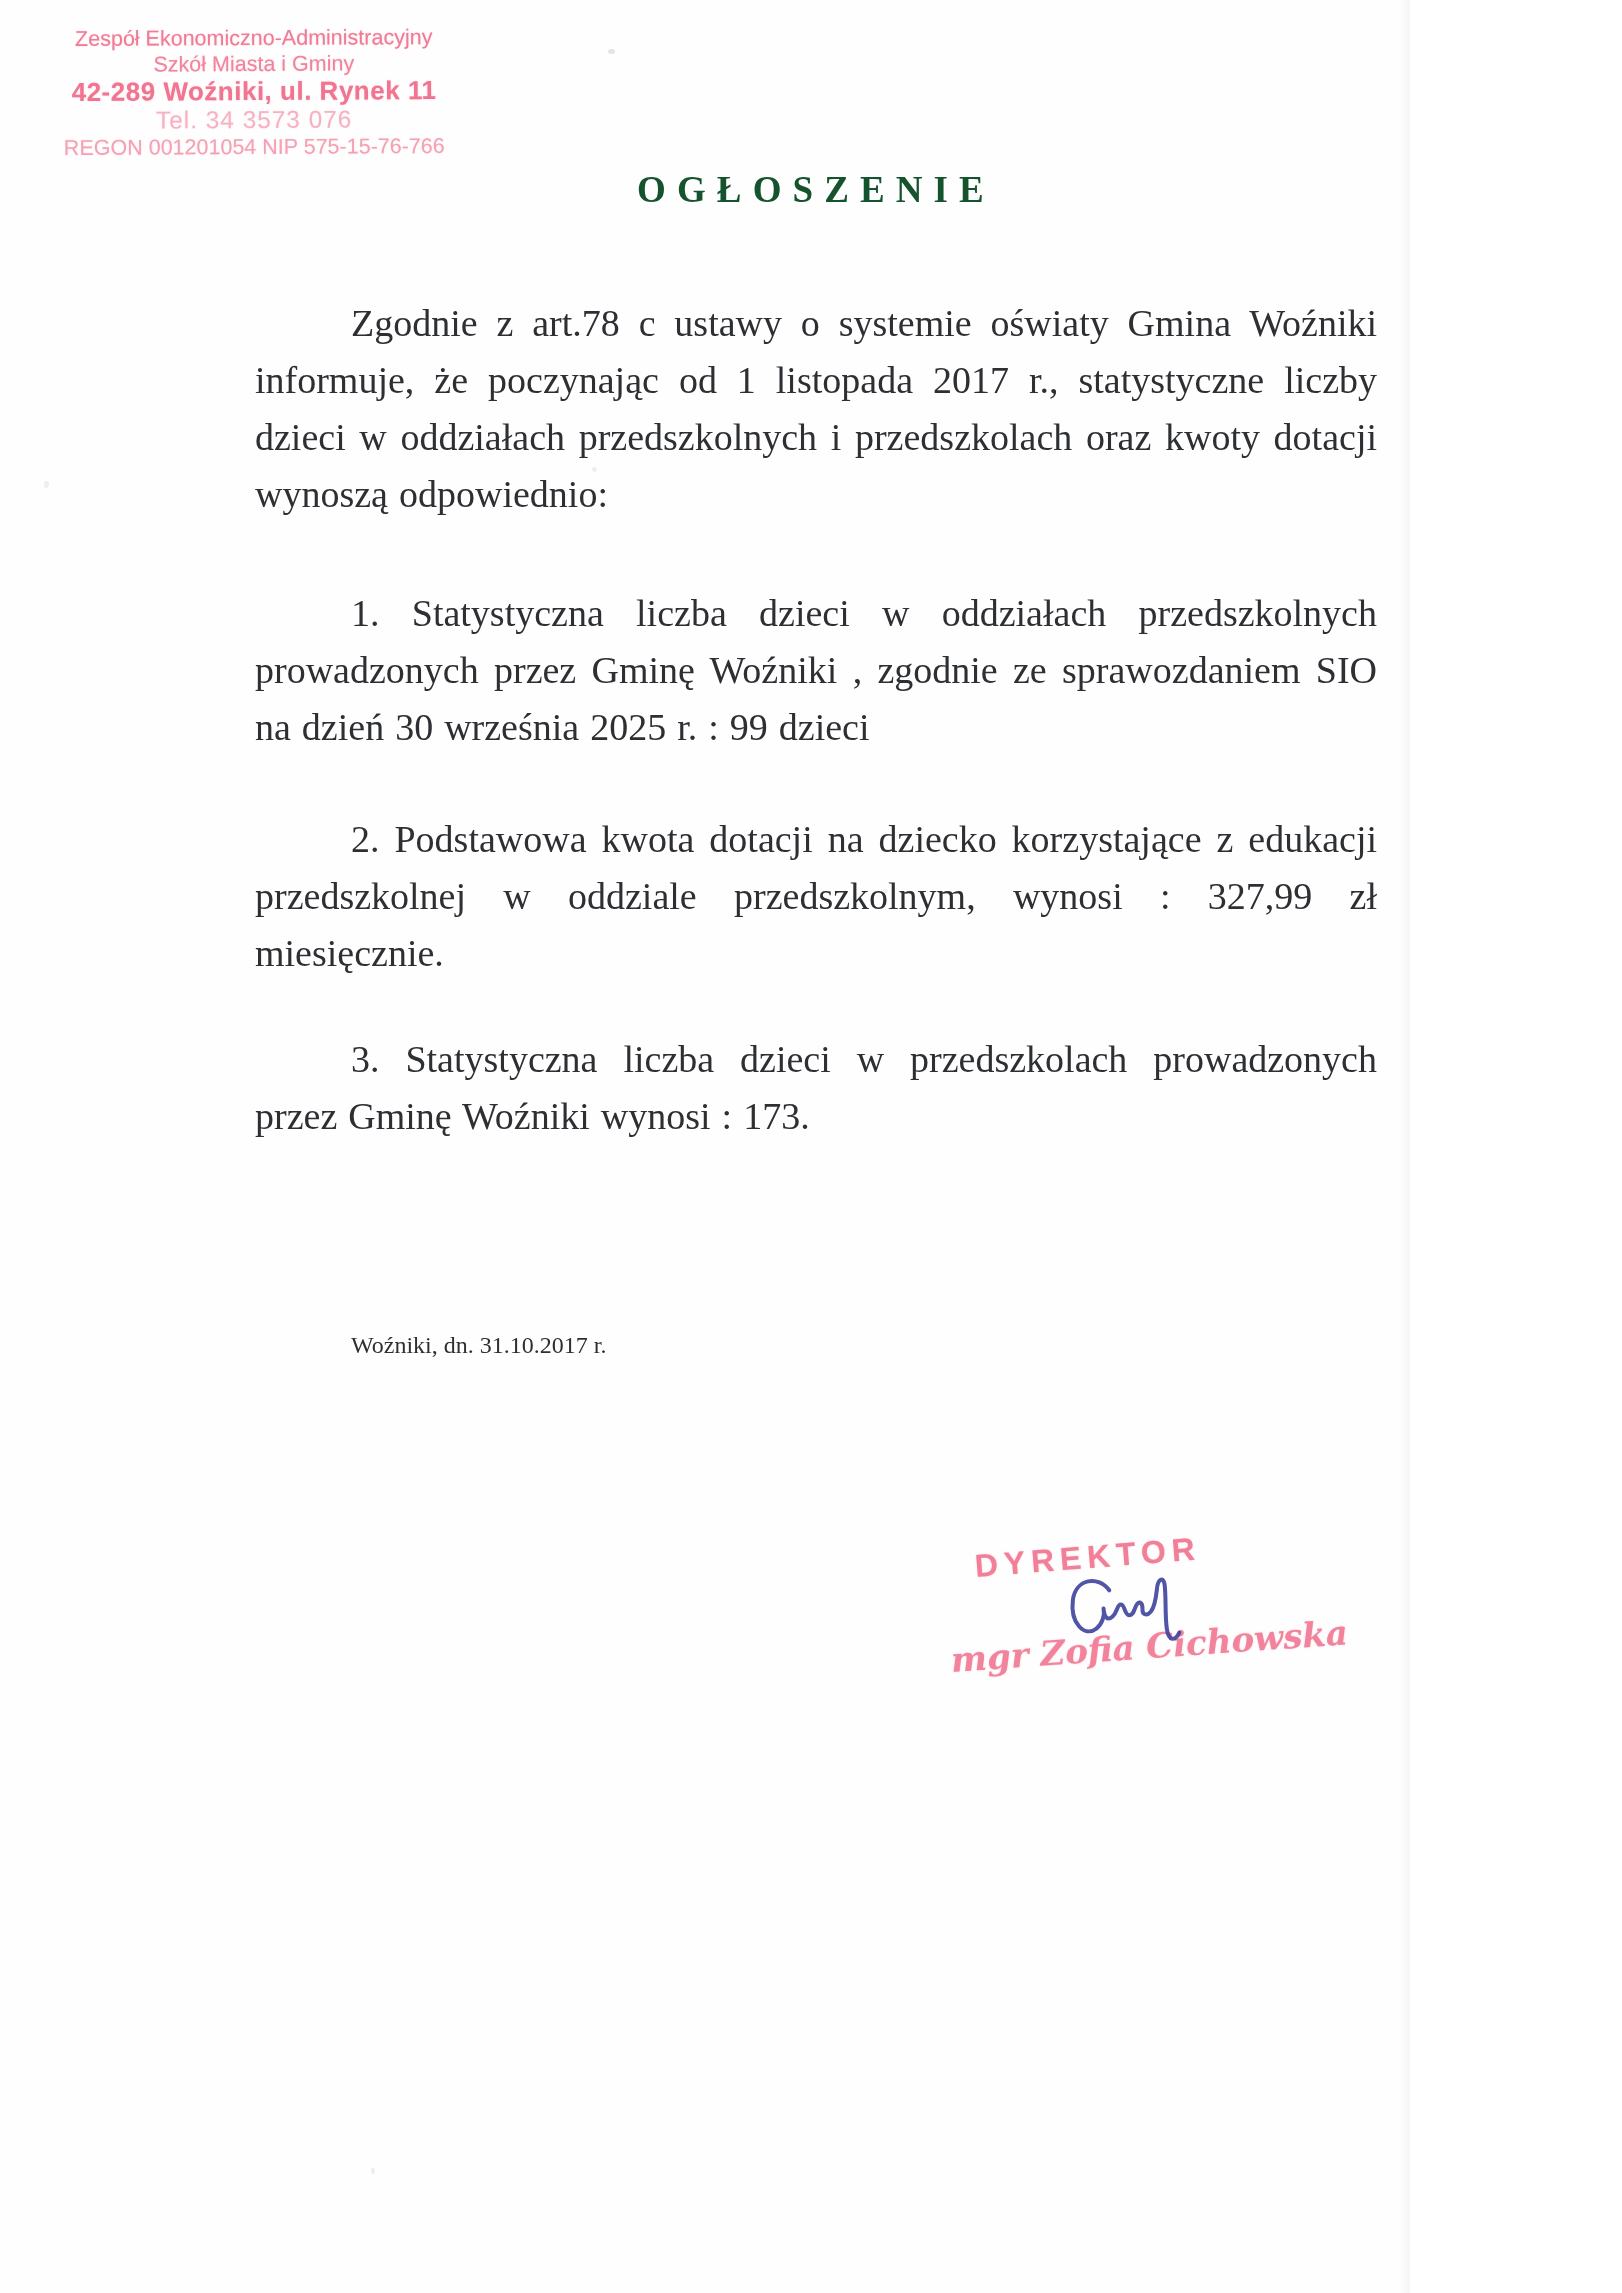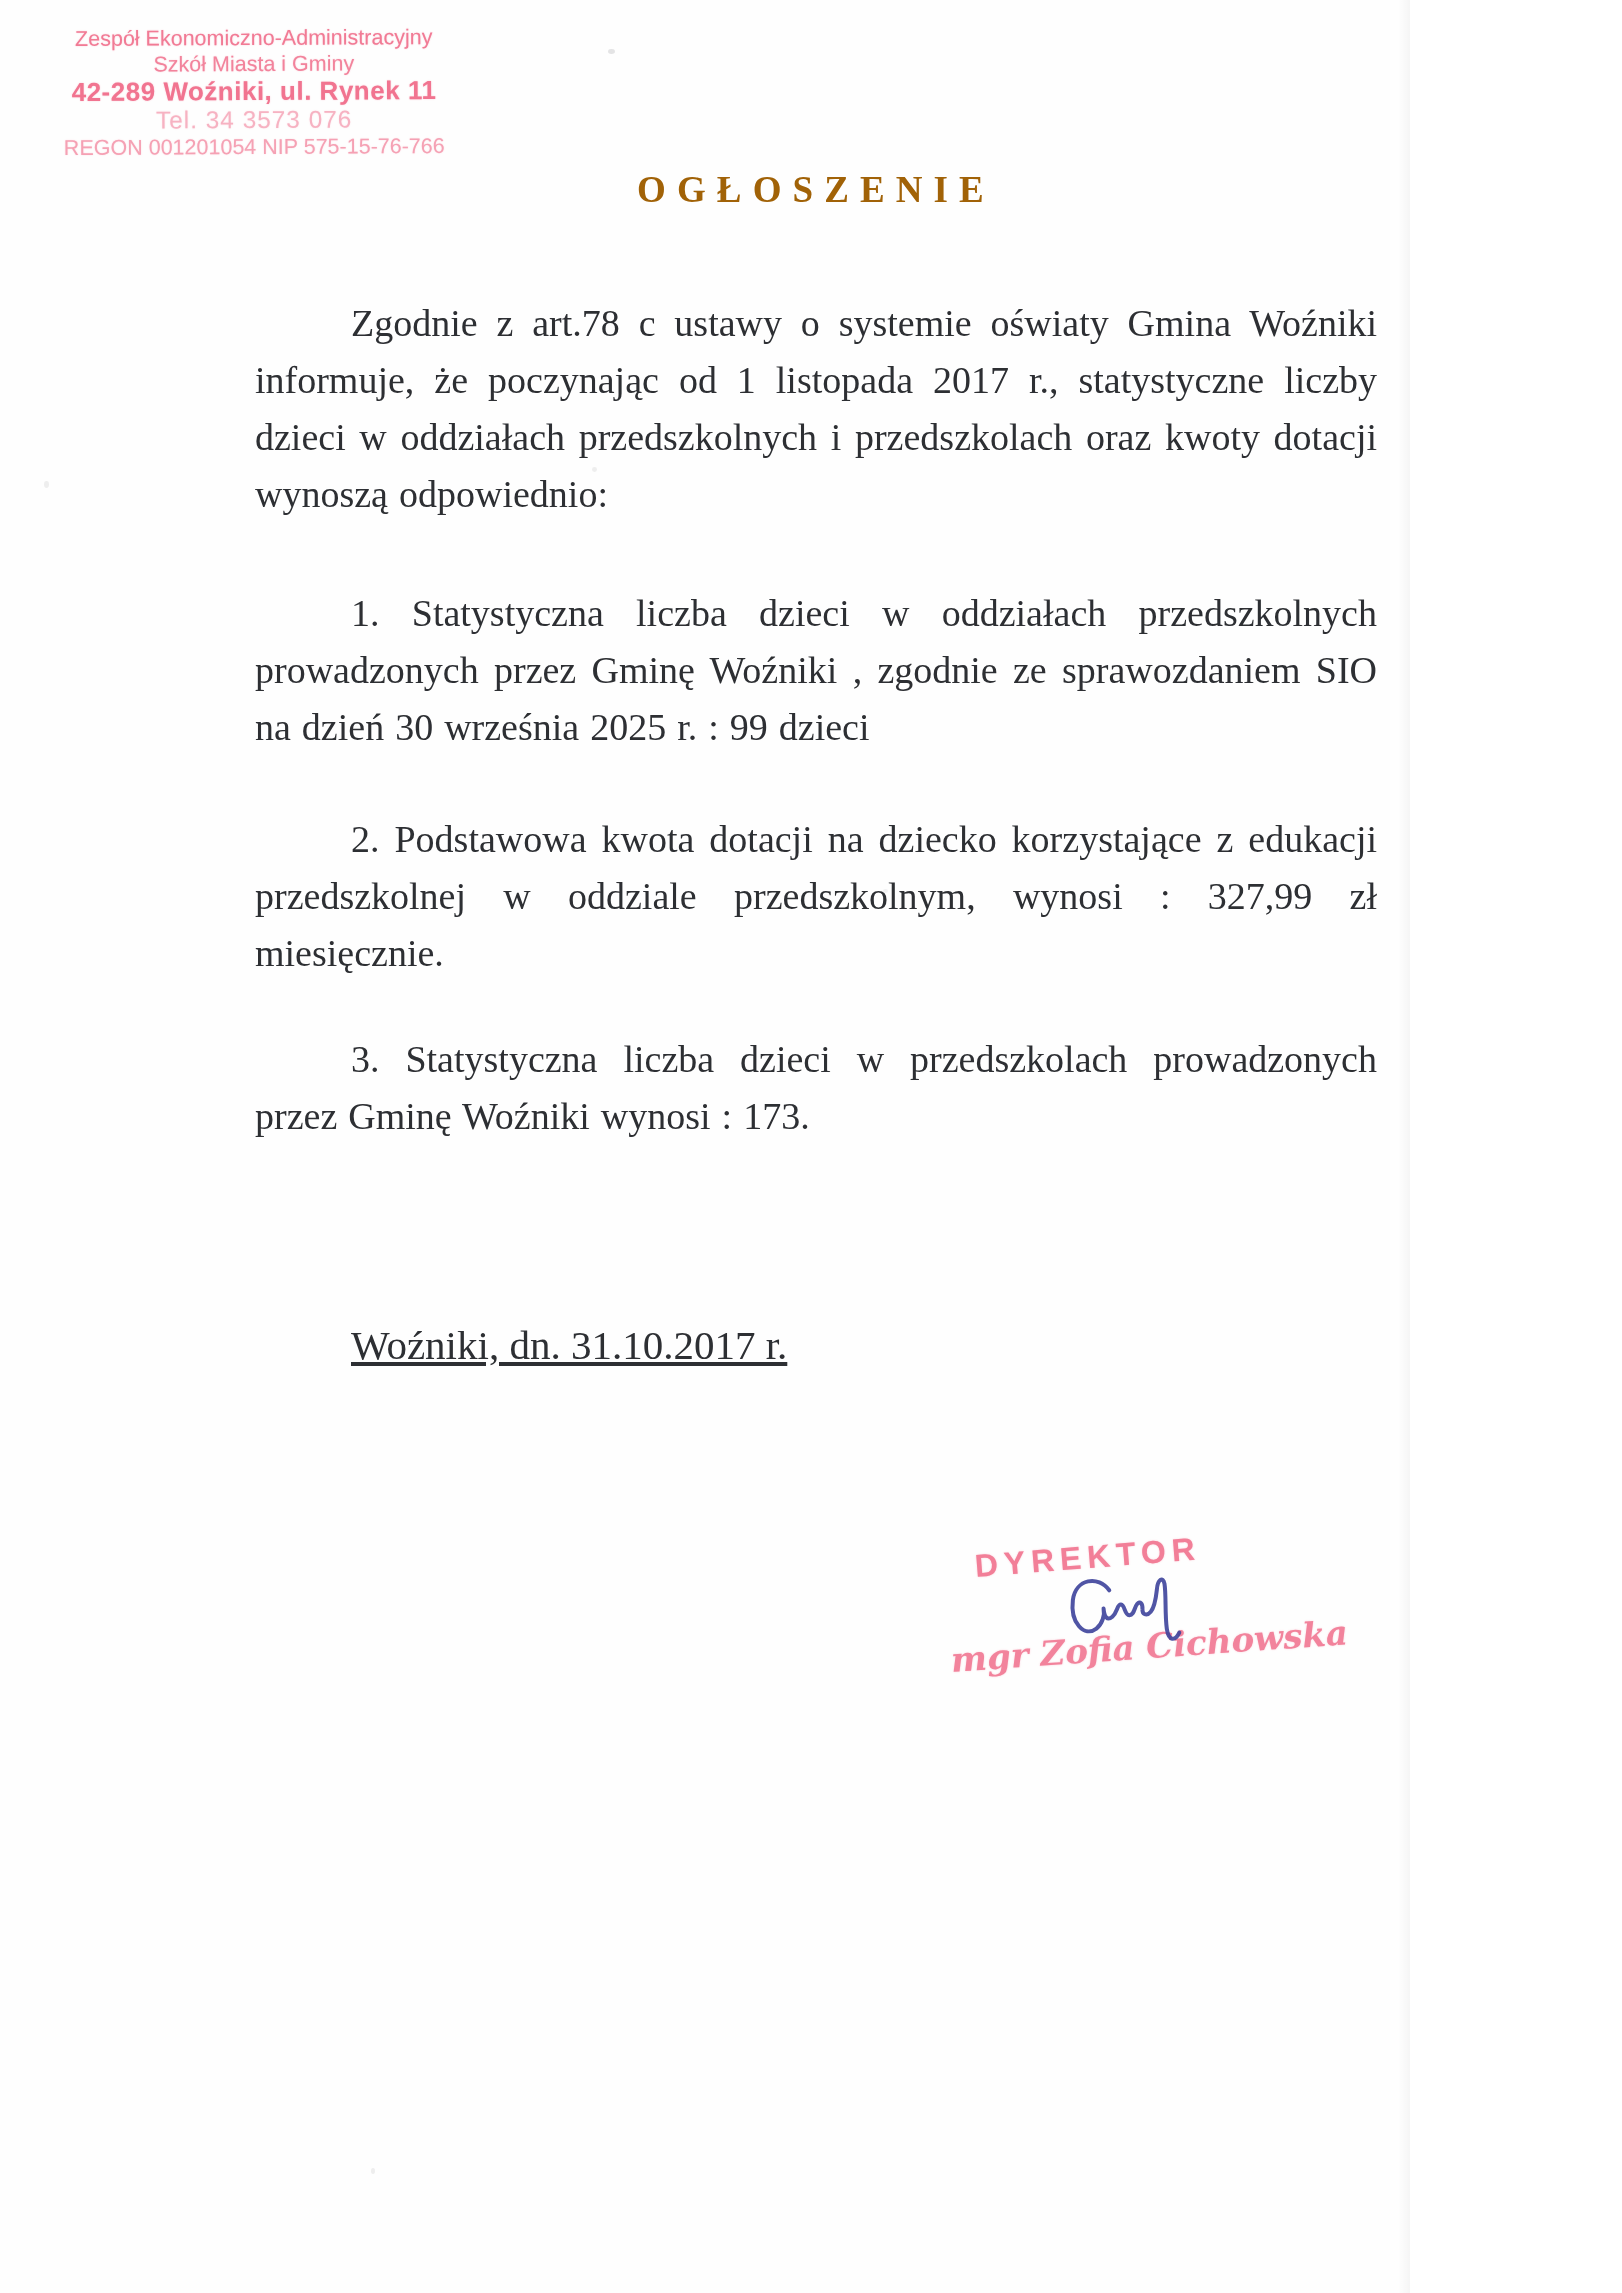--- a/index.html
+++ b/index.html
@@ -44,42 +44,41 @@
     left: 255px; top: 0;
     width: 1122px;
     color: var(--text, #2d2f33);
   }
   .doc-title {
     margin: 168px 0 0 0;
     text-align: center;
     font-size: 37px;
     font-weight: 700;
     letter-spacing: 0.30em;
-    color: #a16207;
+    color: #14532d;
   }
   .para {
     margin: 0;
     font-size: 38px;
     line-height: 57px;
     text-align: justify;
     text-indent: 96px;
     word-spacing: 1.5px;
   }
   .p-intro  { margin-top: 84px; }
   .p-item1  { margin-top: 62px; }
   .p-item2  { margin-top: 55px; }
   .p-item3  { margin-top: 49px; }
   .p-item4  { margin-top: 56px; }
   .date-line {
     margin: 172px 0 0 0;
-    font-size: 41px;
+    font-size: 24px;
     line-height: 57px;
     text-indent: 96px;
     text-align: left;
-    text-decoration: underline;
   }
 
   
   .signature-block {
     position: absolute;
     left: 951px; top: 1546px;
     width: 351px; height: 156px;
   }
   .role-stamp {
     position: absolute;

